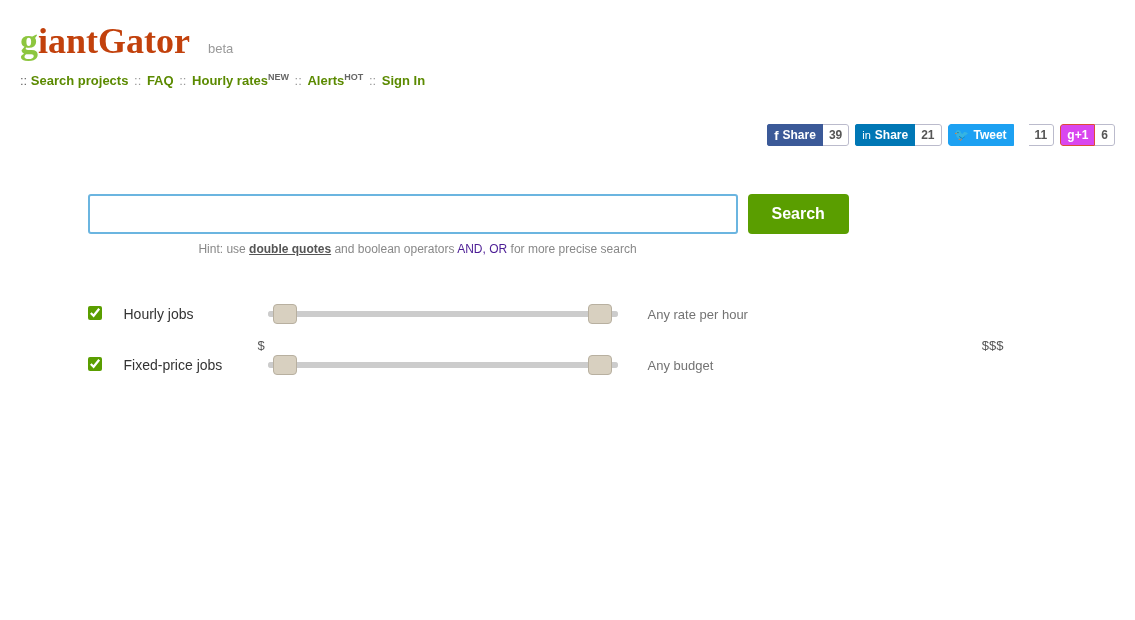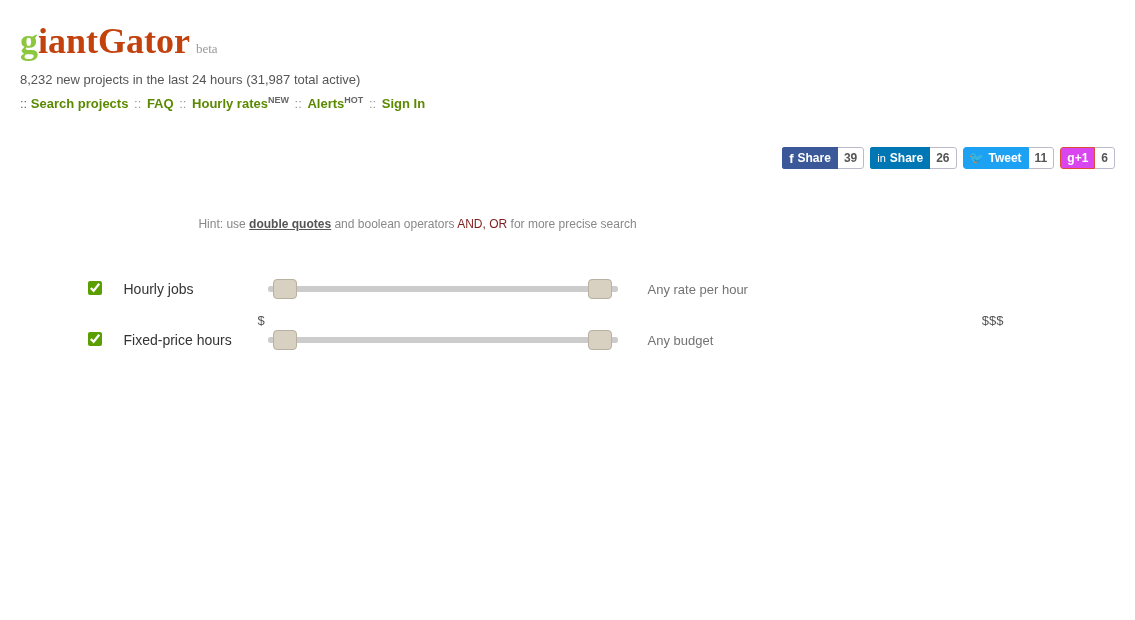--- a/index.html
+++ b/index.html
@@ -28,22 +28,22 @@
     }
     .logo-rest {
       font-size: 36px;
       font-weight: bold;
       color: #c2410c;
       font-family: Georgia, serif;
     }
     .logo-beta {
       font-size: 13px;
       color: #999;
-      margin-left: 6px;
-      font-family: Liberation Serif, serif;
+      margin-left: 18px;
+      font-family: Liberation Sans, sans-serif;
       font-weight: normal;
     }
 
     .tagline {
       font-size: 13px;
       color: #555;
       margin-bottom: 8px;
     }
 
     .nav {
@@ -104,21 +104,21 @@
       align-items: center;
     }
     
     .fb-btn .btn-label { background: #3b5998; border: 1px solid #3b5998; }
     .fb-btn .btn-count { border-color: #bbc; border-radius: 0 3px 3px 0; }
     
     .li-btn .btn-label { background: #0077b5; border: 1px solid #0077b5; }
     .li-btn .btn-count { border-color: #bbc; border-radius: 0 3px 3px 0; }
     
     .tw-btn .btn-label { background: #1da1f2; border: 1px solid #1da1f2; border-radius: 3px 0 0 3px; }
-    .tw-btn .btn-count { border-color: #bbc; border-radius: 0 3px 3px 0; }
+    .tw-btn .btn-count { border-color: #bbc; border-radius: 0 3px 3px 0; margin-left: 15px; }
     
     .gp-btn .btn-label { background: #d946ef; border: 1px solid #dd4b39; border-radius: 3px 0 0 3px; color: #fff; font-style: normal; }
     .gp-btn .btn-count { border-color: #bbc; border-radius: 0 3px 3px 0; }
 
     
     .search-section {
       padding: 40px 20px 30px;
       max-width: 1000px;
       margin: 0 auto;
     }
@@ -155,21 +155,21 @@
     }
 
     .search-hint {
       font-size: 12px;
       color: #888;
       max-width: 660px;
       text-align: center;
       margin-bottom: 20px;
     }
     .search-hint strong { font-weight: bold; color: #555; text-decoration: underline; }
-    .search-hint .bool { color: #7f1d1d; }
+    .search-hint .bool { color: #4c1d95; }
 
     
     .filter-section {
       padding: 0 20px;
       max-width: 1000px;
       margin: 0 auto;
     }
 
     .filter-row {
       display: flex;
@@ -236,21 +236,20 @@
   </style>
 </head>
 <body>
 
 <div class="header">
   <div class="logo">
     <span class="logo-g">g</span>
     <span class="logo-rest">iantGator</span>
     <span class="logo-beta">beta</span>
   </div>
-  <div class="tagline">8,232 new projects in the last 24 hours (31,987 total active)</div>
   <div class="nav">
     <span>::</span>
     <a href="#">Search projects</a>
     <span class="sep"> :: </span>
     <a href="#">FAQ</a>
     <span class="sep"> :: </span>
     <a href="#">Hourly rates<sup class="badge">NEW</sup></a>
     <span class="sep"> :: </span>
     <a href="#">Alerts<sup class="badge">HOT</sup></a>
     <span class="sep"> :: </span>
@@ -264,36 +263,40 @@
       <span style="font-weight:bold;font-size:13px;">f</span>
       <span>Share</span>
     </span>
     <span class="btn-count">39</span>
   </div>
   <div class="social-btn li-btn">
     <span class="btn-label">
       <span style="font-weight:normal;font-size:11px;">in</span>
       <span>Share</span>
     </span>
-    <span class="btn-count">26</span>
+    <span class="btn-count">21</span>
   </div>
   <div class="social-btn tw-btn">
     <span class="btn-label">
       <span>🐦</span>
       <span>Tweet</span>
     </span>
     <span class="btn-count">11</span>
   </div>
   <div class="social-btn gp-btn">
     <span class="btn-label">g+1</span>
     <span class="btn-count">6</span>
   </div>
 </div>
 
 <div class="search-section">
+  <div class="search-row">
+    <input class="search-input" type="text" placeholder="" style="">
+    <button class="search-btn">Search</button>
+  </div>
   <div class="search-hint">
     Hint: use <strong>double quotes</strong> and boolean operators <span class="bool">AND, OR</span> for more precise search
   </div>
 </div>
 
 <div class="filter-section">
 
   <div class="filter-row">
     <label class="filter-checkbox-label">
       <input type="checkbox" checked="" style="">
@@ -310,21 +313,21 @@
   </div>
 
   <div style="margin-bottom:0;">
     <div style="display:flex;align-items:center;margin-bottom:4px;padding-left:150px;">
       <span style="font-size:13px;color:#555;margin-right:auto;margin-left:20px;">$</span>
       <span style="font-size:13px;color:#555;margin-right:44px;">$$$</span>
     </div>
     <div class="filter-row">
       <label class="filter-checkbox-label">
         <input type="checkbox" checked="" style="">
-        <span>Fixed-price hours</span>
+        <span>Fixed-price jobs</span>
       </label>
       <div class="slider-container">
         <div class="slider-track">
           <div class="slider-fill"></div>
           <div class="slider-thumb left"></div>
           <div class="slider-thumb right"></div>
         </div>
       </div>
       <span class="filter-description">Any budget</span>
     </div>

